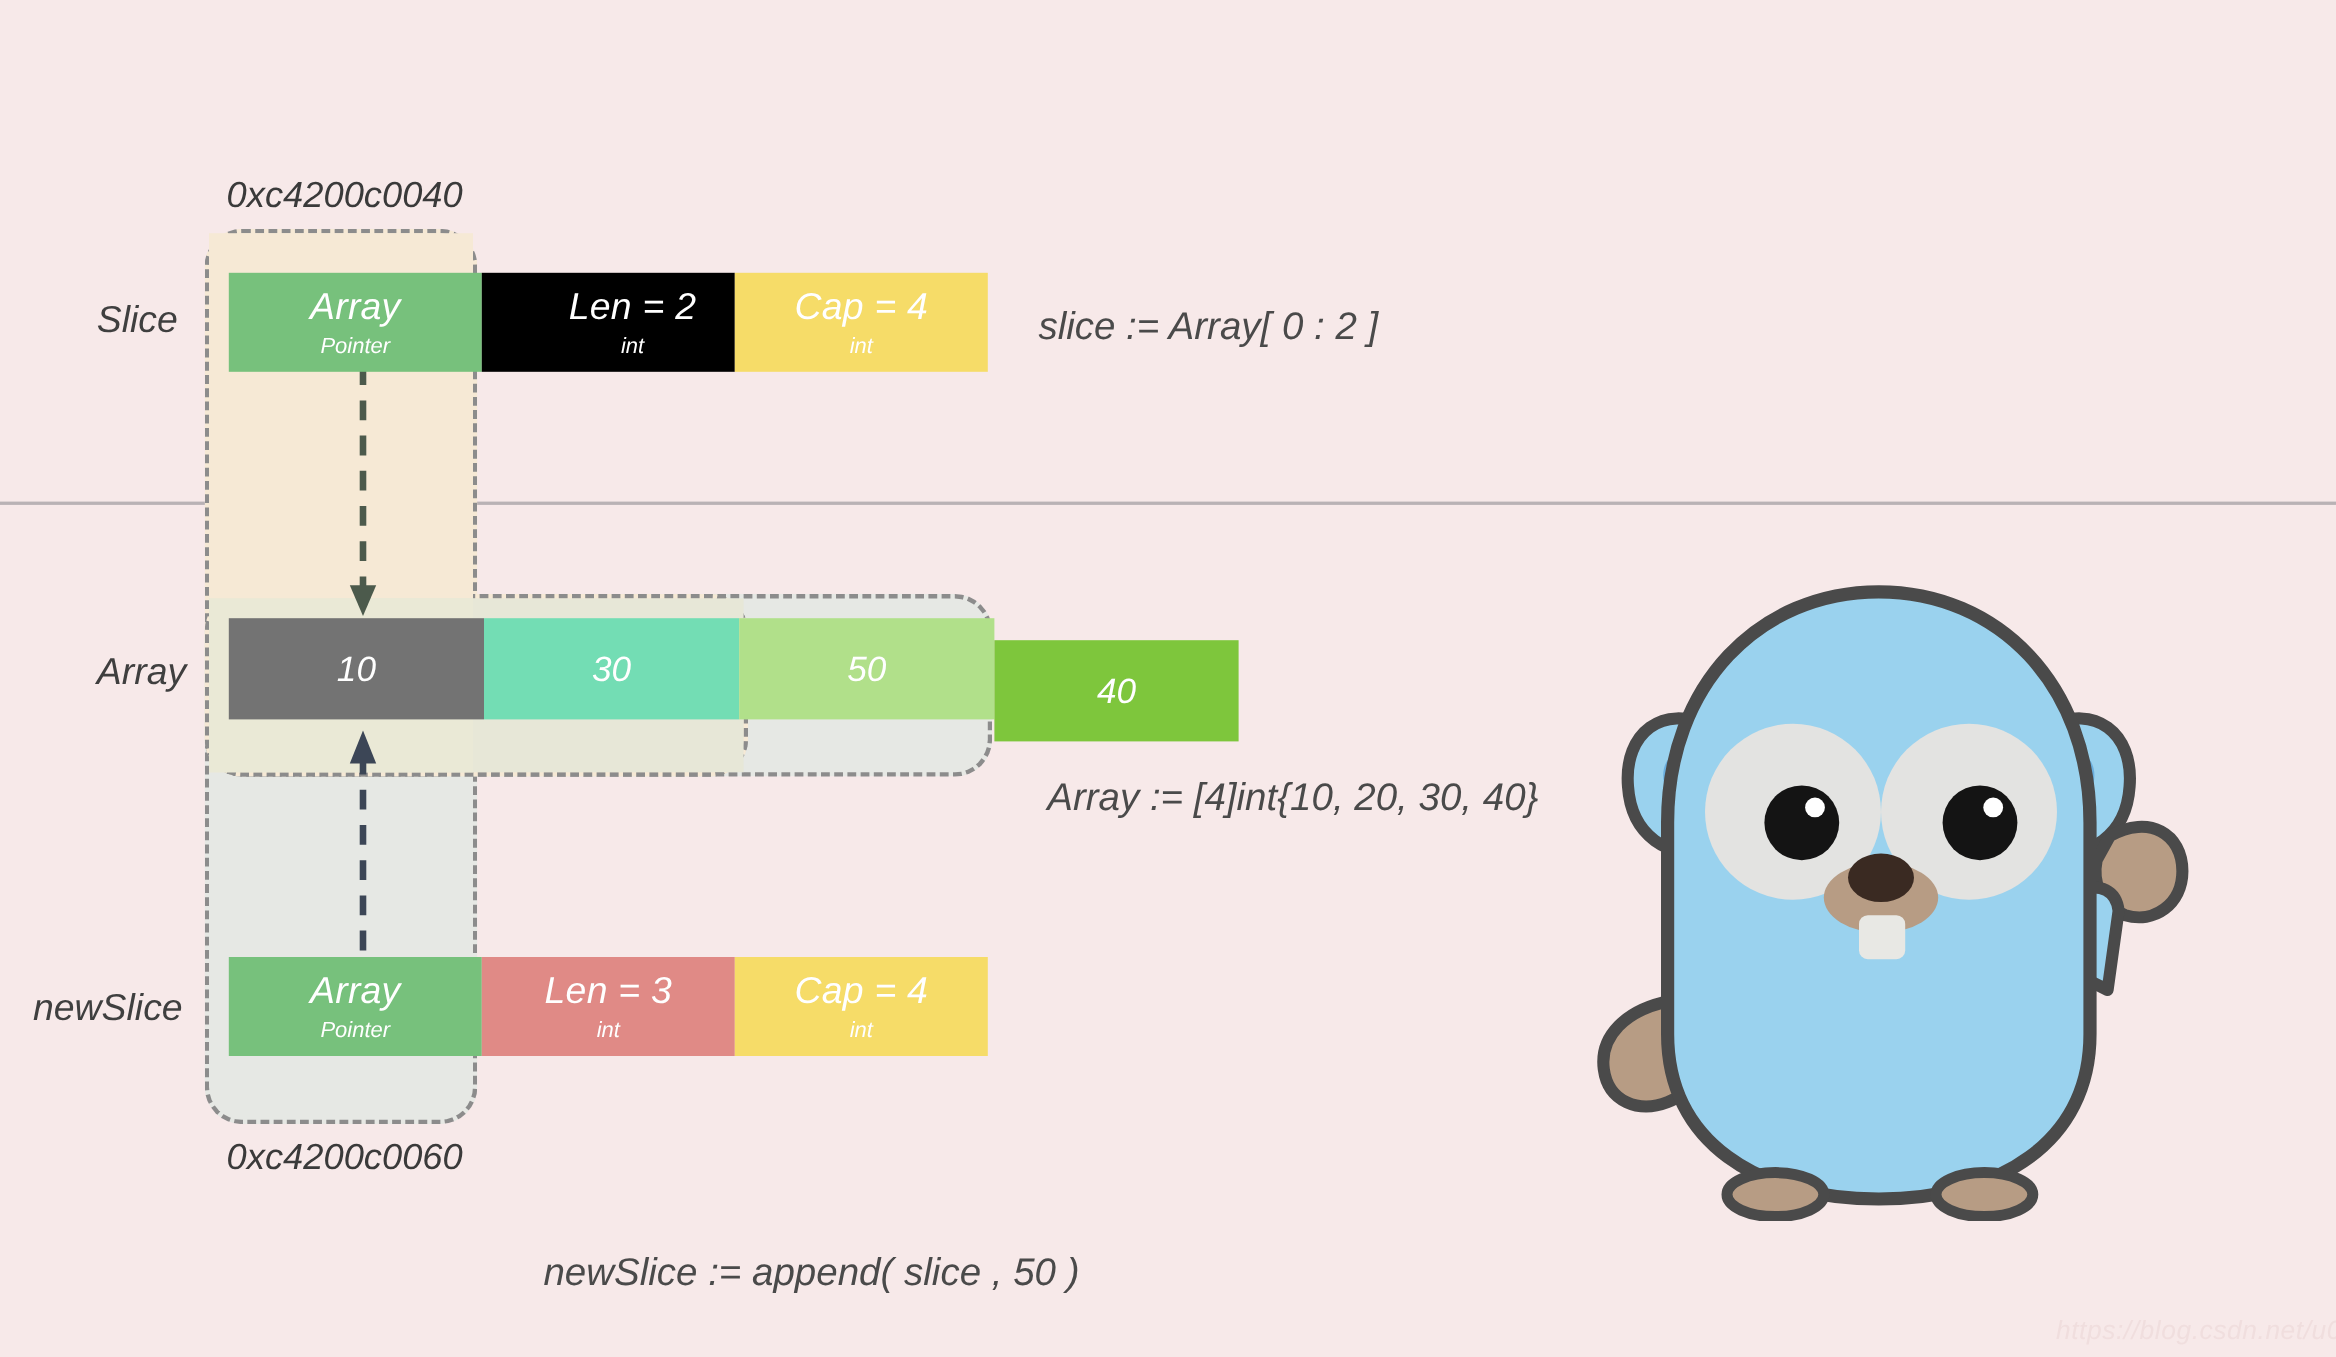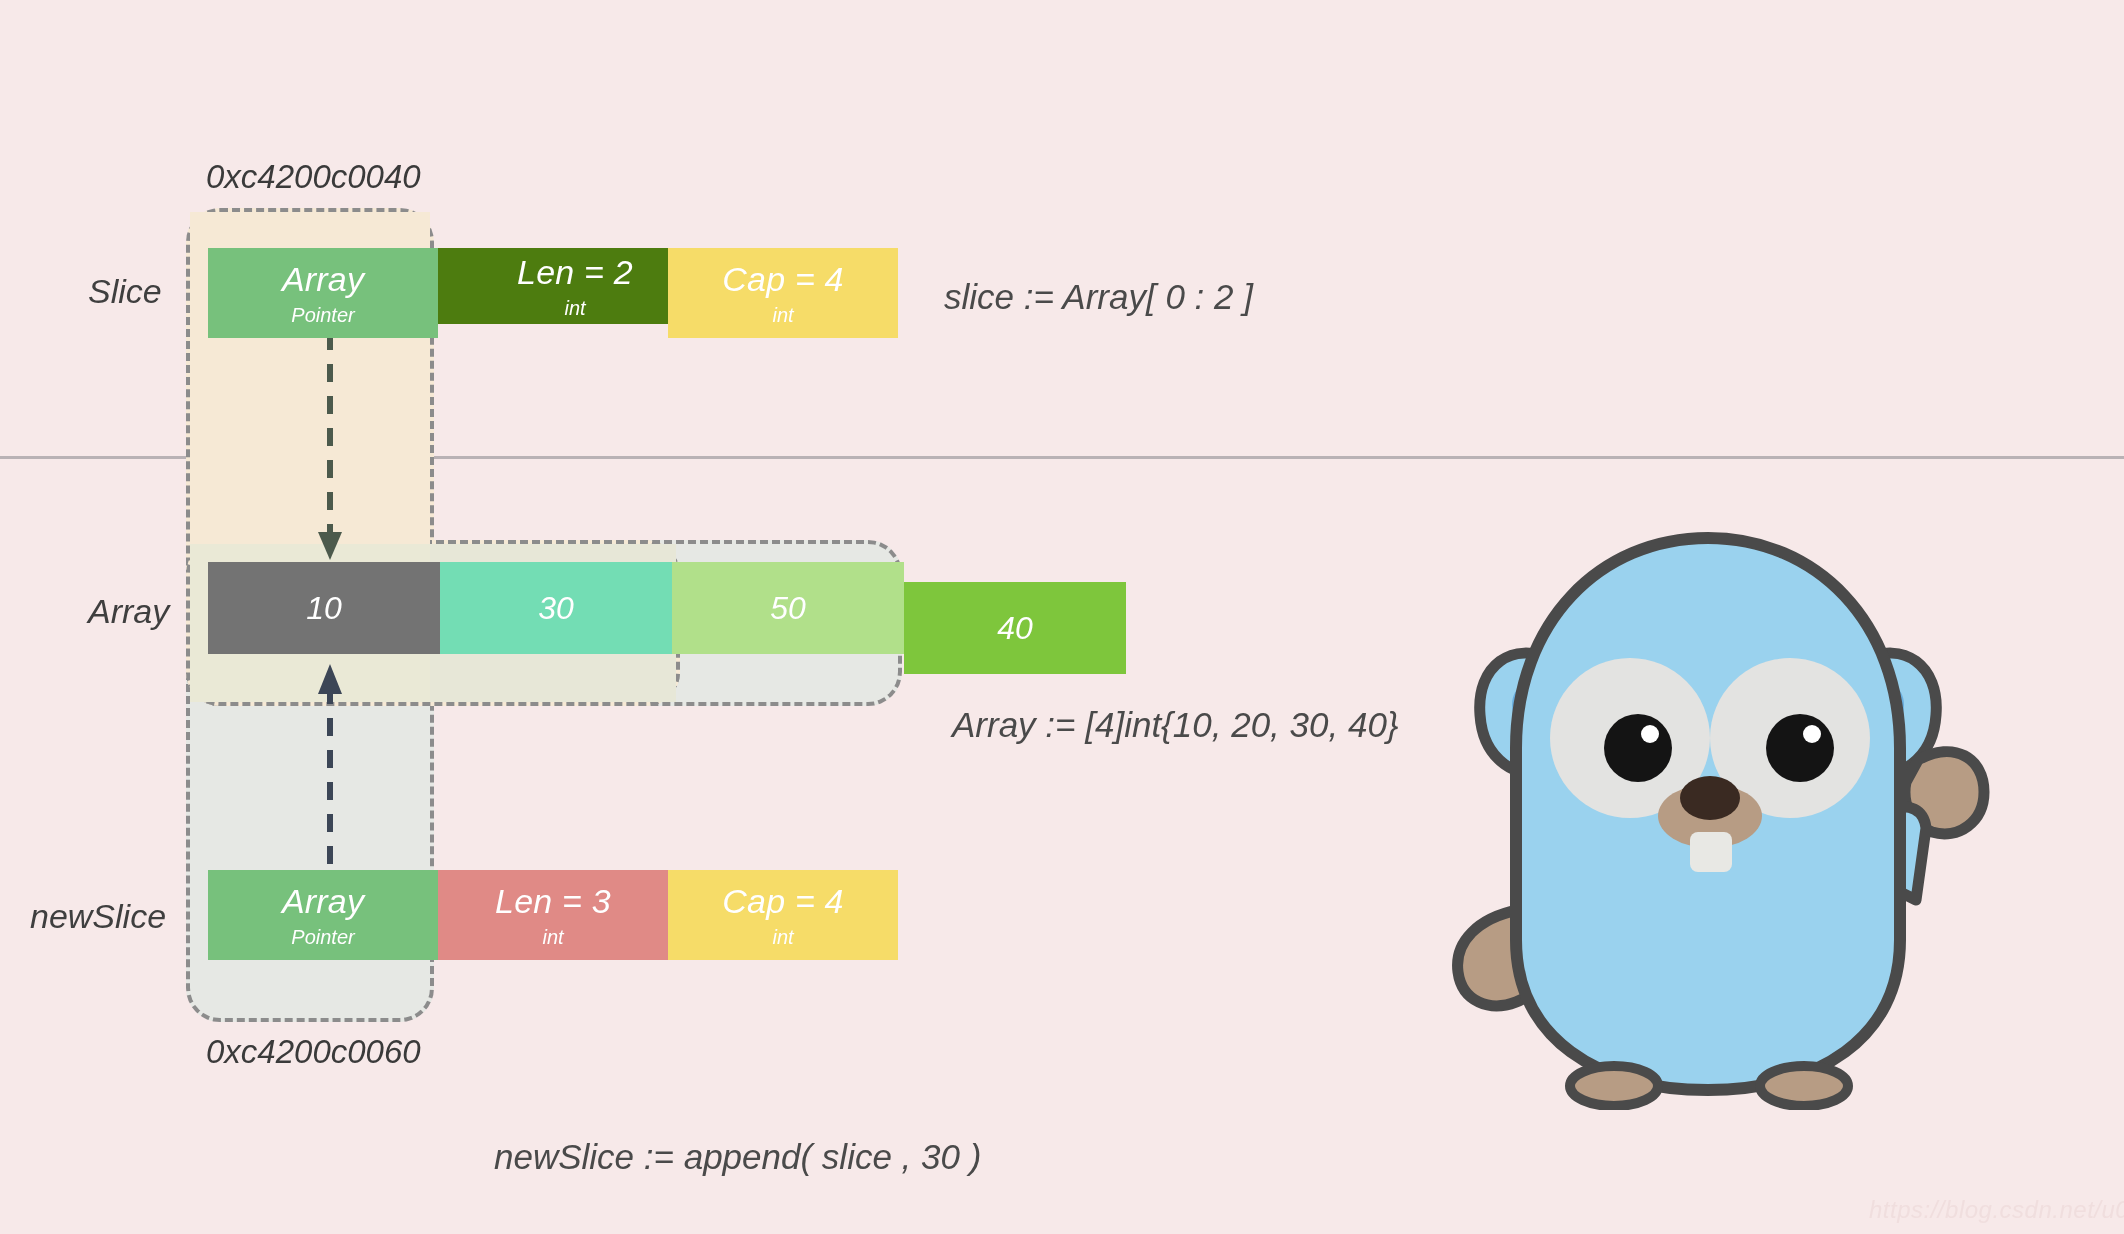--- a/index.html
+++ b/index.html
@@ -137,21 +137,21 @@
 
   <div class="label addr" style="left:206px; top:158px;">0xc4200c0040</div>
 
   <div class="label row" style="left:88px; top:272px;">Slice</div>
 
   <div class="cell" style="left:208px; top:248px; width:230px; height:90px; background:#77c17c;">
     <span class="big">Array</span>
     <span class="sub">Pointer</span>
   </div>
 
-  <div class="cell" style="left:438px; top:248px; width:230px; height:76px; background:#4d7c0f;padding-left:44px;">
+  <div class="cell" style="left:438px; top:248px; width:230px; height:90px; background:#000000;padding-left:44px;">
     <span class="big">Len = 2</span>
     <span class="sub">int</span>
   </div>
 
   <div class="cell" style="left:668px; top:248px; width:230px; height:90px; background:#f6dc68;">
     <span class="big">Cap = 4</span>
     <span class="sub">int</span>
   </div>
 
   <div class="label code" style="left:944px; top:277px;">slice := Array[ 0 : 2 ]</div>
@@ -185,21 +185,21 @@
     <span class="sub">int</span>
   </div>
 
   <div class="cell" style="left:668px; top:870px; width:230px; height:90px; background:#f6dc68;">
     <span class="big">Cap = 4</span>
     <span class="sub">int</span>
   </div>
 
   <div class="label addr" style="left:206px; top:1033px;">0xc4200c0060</div>
 
-  <div class="label code" style="left:494px; top:1137px;">newSlice := append( slice , 30 )</div>
+  <div class="label code" style="left:494px; top:1137px;">newSlice := append( slice , 50 )</div>
 
   <svg class="gopher" style="left:1418px; top:510px; width:580px; height:600px;" viewBox="0 0 580 600" xmlns="http://www.w3.org/2000/svg">
 
     <path d="M135 150 C95 130 58 155 62 205 C65 250 100 272 134 262 Z" fill="#9ad2ee" stroke="#4a4a4a" stroke-width="11" stroke-linejoin="round"></path>
     <ellipse cx="105" cy="195" rx="11" ry="18" fill="#6aaede"></ellipse>
 
     <path d="M445 150 C485 130 522 155 518 205 C515 250 480 272 446 262 Z" fill="#9ad2ee" stroke="#4a4a4a" stroke-width="11" stroke-linejoin="round"></path>
     <ellipse cx="475" cy="195" rx="11" ry="18" fill="#6aaede"></ellipse>
 
     <path d="M100 400 C60 408 36 432 40 462 C44 492 72 502 98 492

